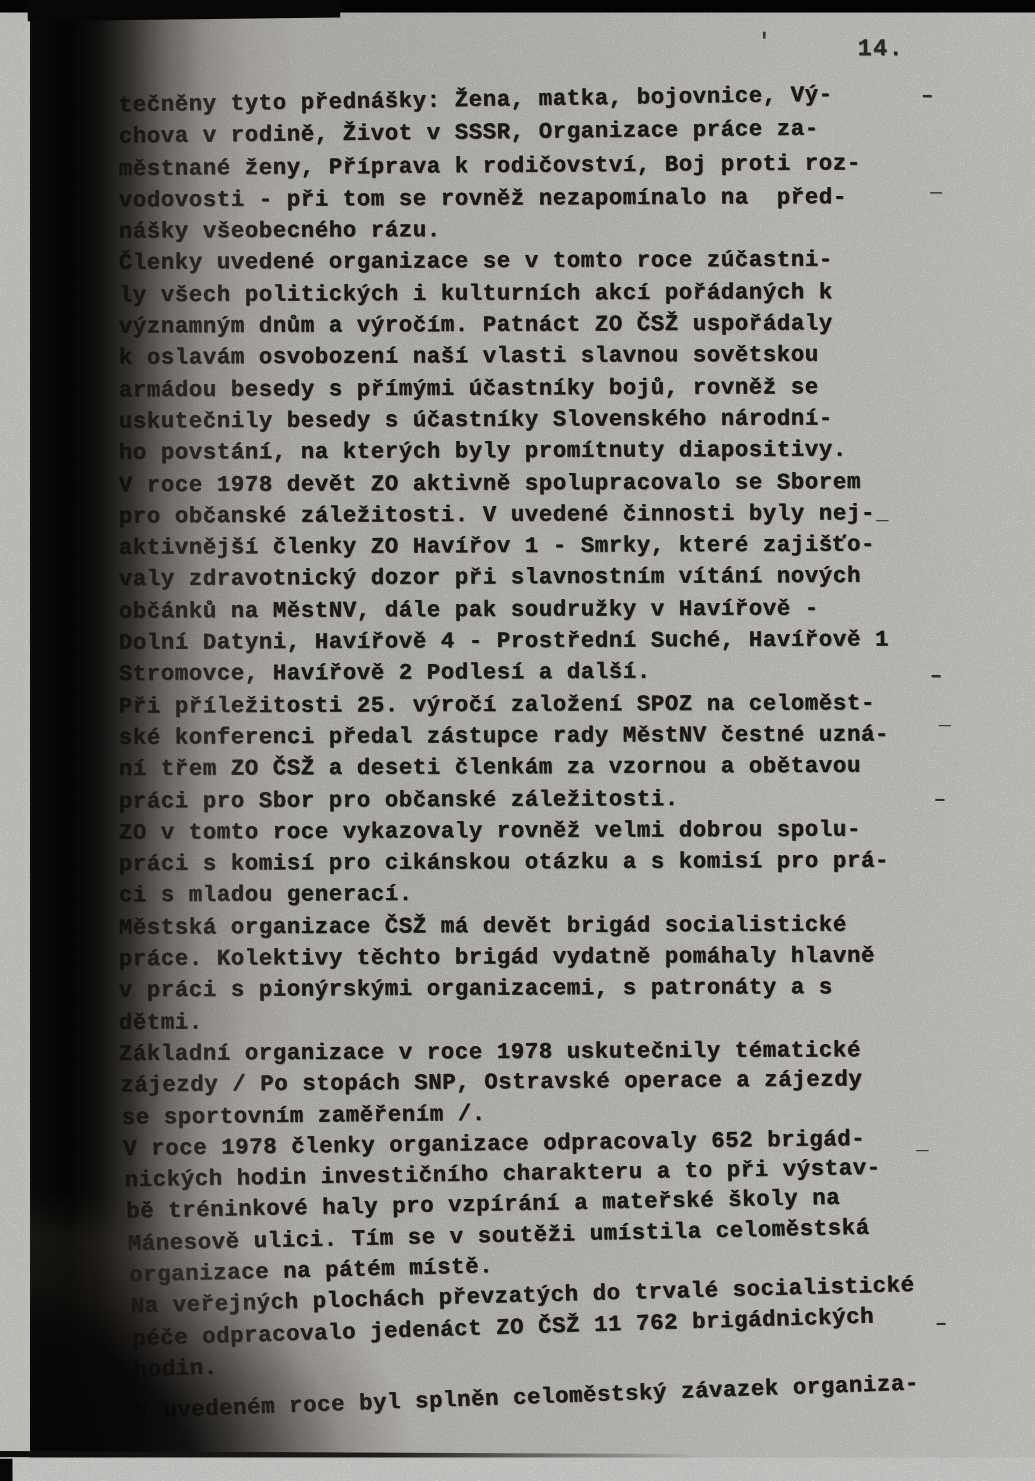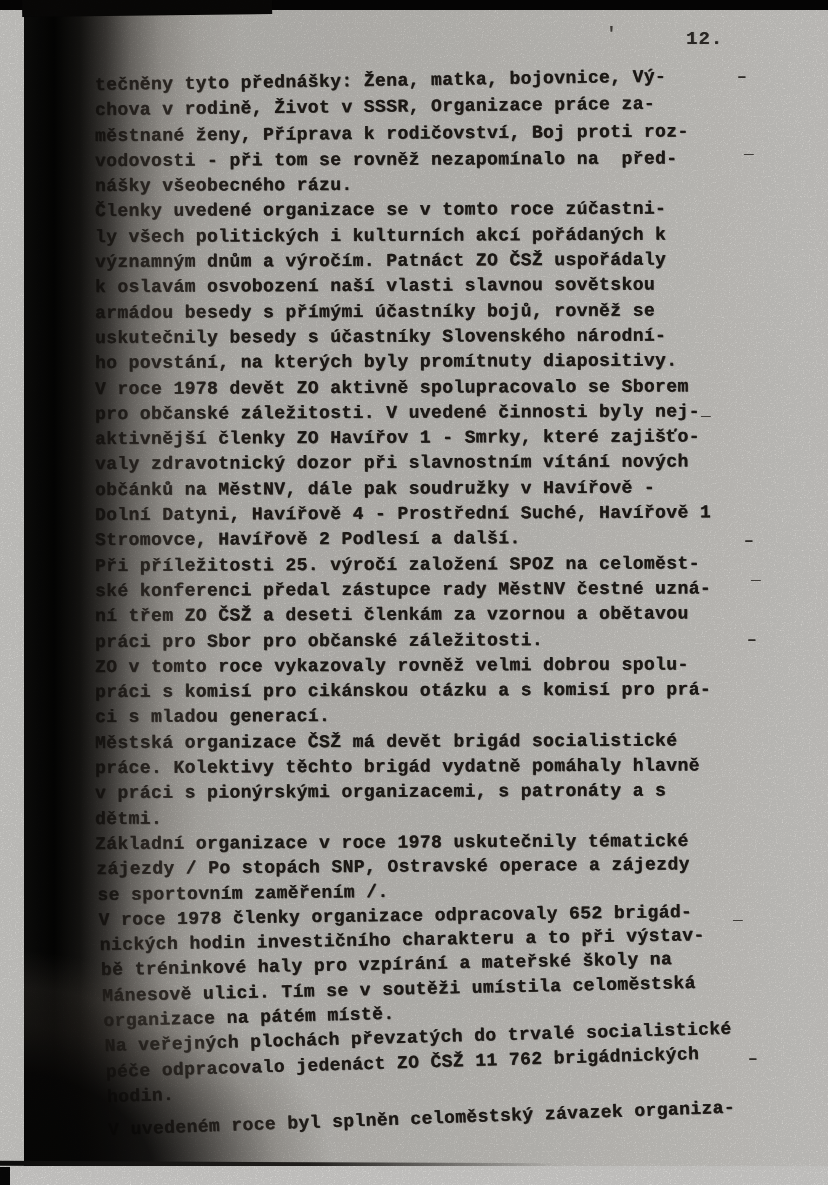--- a/index.html
+++ b/index.html
@@ -146,21 +146,21 @@
       <div class="line" style="transform: translateX(4.8px) rotate(-0.94deg);">nických hodin investičního charakteru a to při výstav-</div>
       <div class="line" style="transform: translateX(6px) rotate(-1.1deg);">bě tréninkové haly pro vzpírání a mateřské školy na</div>
       <div class="line" style="transform: translateX(7.2px) rotate(-1.26deg);">Mánesově ulici. Tím se v soutěži umístila celoměstská</div>
       <div class="line" style="transform: translateX(8.4px) rotate(-1.42deg);">organizace na pátém místě.</div>
       <div class="line" style="transform: translateX(9.6px) rotate(-1.58deg);">Na veřejných plochách převzatých do trvalé socialistické</div>
       <div class="line" style="transform: translateX(10.8px) rotate(-1.74deg);">péče odpracovalo jedenáct ZO ČSŽ 11 762 brigádnických</div>
       <div class="line" style="transform: translateX(12px) rotate(-1.9deg);">hodin.</div>
       <div class="line" style="margin-top: 8px; transform: translateX(13.2px) rotate(-2.06deg);">V uvedeném roce byl splněn celoměstský závazek organiza-</div>
     </div>
 
-  <div class="page-number">12.</div>
+  <div class="page-number">14.</div>
   <div class="corner-mark">'</div>
 
   <span class="rmark" style="left:737px;top:68px;">–</span>
   <span class="rmark" style="left:744px;top:140px;">_</span>
   <span class="rmark" style="left:701px;top:402px;">_</span>
   <span class="rmark" style="left:744px;top:532px;">–</span>
   <span class="rmark" style="left:751px;top:566px;">_</span>
   <span class="rmark" style="left:747px;top:631px;">–</span>
   <span class="rmark" style="left:733px;top:906px;">_</span>
   <span class="rmark" style="left:748px;top:1050px;">–</span>

